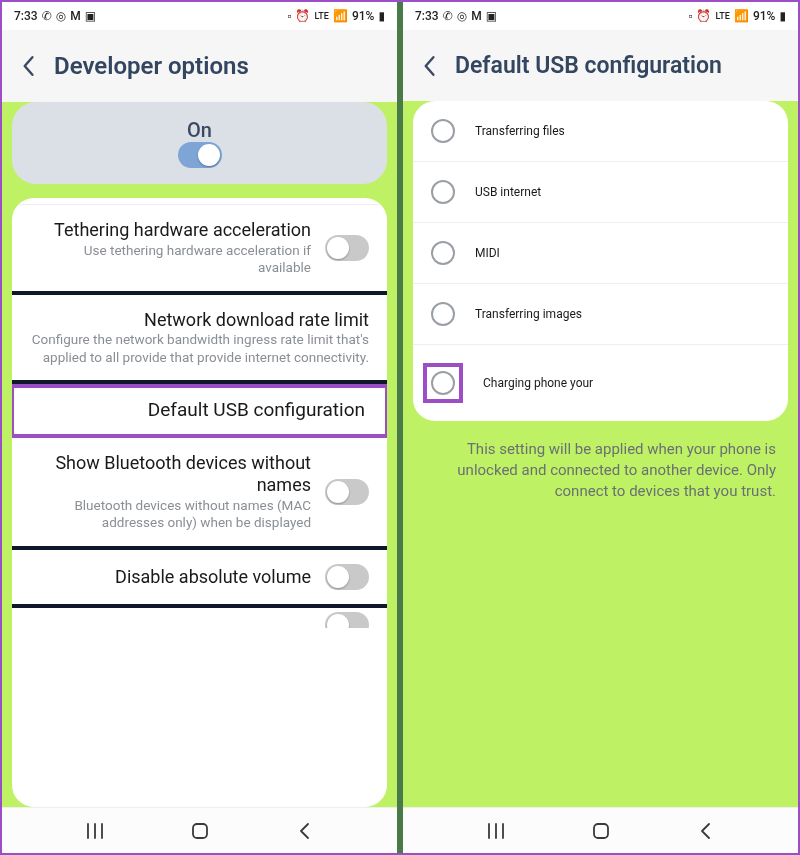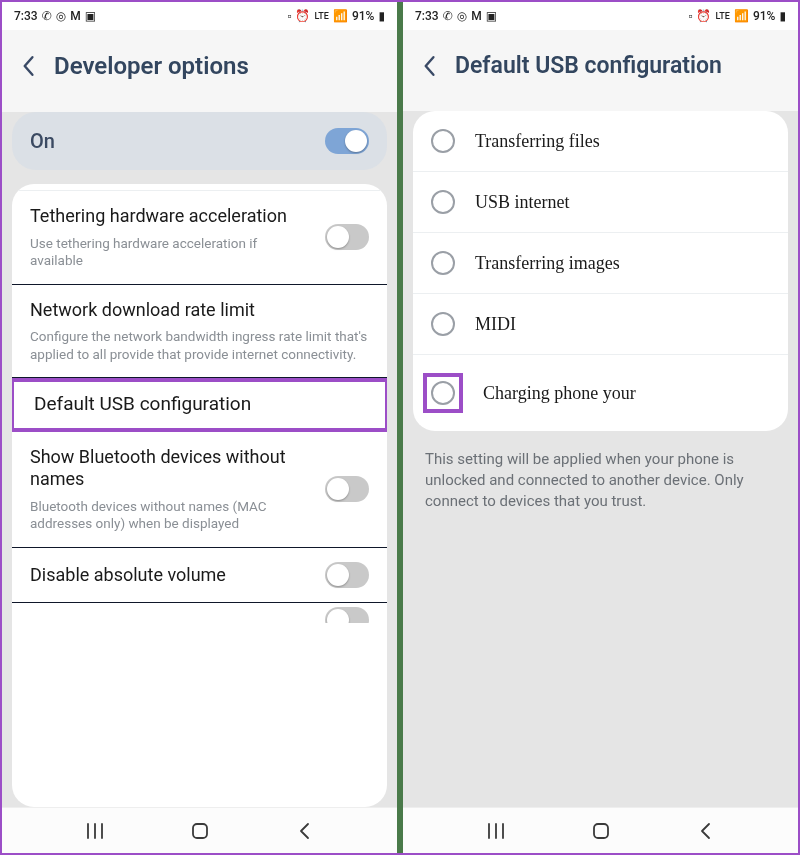--- a/index.html
+++ b/index.html
@@ -7,25 +7,26 @@
     width: 800px;
     height: 855px;
     background: #fff;
     font-family: -apple-system, BlinkMacSystemFont, "Segoe UI", Roboto, sans-serif;
     display: flex;
     border: 2px solid #9c4ec7;
   }
   .phone {
     flex: 1;
     height: 100%;
-    background: #e5e5e5;
+    background: #bef264;
     display: flex;
     flex-direction: column;
     position: relative;
     overflow: hidden;
+    text-align: right;
   }
   .phone + .phone { border-left: 6px solid #4a7a4a; border-right: none; }
   .phone:first-child { border-right: none; }
   
   .status-bar {
     height: 28px;
     display: flex;
     align-items: center;
     justify-content: space-between;
     padding: 0 12px;
@@ -34,21 +35,21 @@
     color: #222;
     background: #fff;
   }
   .status-left, .status-right { display: flex; align-items: center; gap: 4px; }
   .status-left span, .status-right span { display:inline-block; }
   .ic { font-size: 12px; line-height: 1; }
   
   .header {
     display: flex;
     align-items: center;
-    padding: 22px 18px 32px 14px;
+    padding: 22px 18px 22px 14px;
     gap: 14px;
     background: #f6f6f6;
   }
   .back-chev {
     width: 24px; height: 24px; display:flex; align-items:center; justify-content:center;
     color: #3a4a66;
   }
   .back-chev svg { width: 14px; height: 22px; }
   .header-title {
     font-size: 24px;
@@ -57,20 +58,21 @@
   }
   
   .on-card {
     margin: 0 10px 14px 10px;
     background: #dbe0e6;
     border-radius: 24px;
     padding: 16px 18px;
     display: flex;
     align-items: center;
     justify-content: space-between;
+    flex-direction: column;
   }
   .on-label {
     font-size: 20px;
     color: #3b4a62;
     font-weight: 500;
   }
   .switch {
     width: 44px; height: 26px;
     border-radius: 13px;
     position: relative;
@@ -95,37 +97,37 @@
   .card {
     margin: 0 10px;
     background: #fff;
     border-radius: 22px;
     flex: 1;
     overflow: hidden;
     padding-top: 6px;
   }
   .row {
     padding: 14px 18px;
-    border-bottom: 1px solid #0f172a;
+    border-bottom: 4px solid #0f172a;
     display: flex;
     align-items: center;
     gap: 14px;
   }
   .row:last-child { border-bottom: none; }
   .row-text { flex: 1; }
   .row-title {
     font-size: 18px;
     color: #1a1a1a;
     line-height: 1.25;
   }
   .row-desc {
     font-size: 13.5px;
     color: #8a8f95;
     line-height: 1.3;
-    margin-top: 7px;
+    margin-top: 0;
   }
   .row-switch { flex-shrink: 0; }
   .highlight-box {
     border: 4px solid #9c4ec7;
     margin: 0 -2px;
     padding: 10px 20px 12px 20px;
   }
   .highlight-box .row-title { font-size: 19px; }
   
   .radio-row {
@@ -142,21 +144,21 @@
     border-radius: 50%;
     flex-shrink: 0;
     display:flex; align-items:center; justify-content:center;
   }
   .radio-highlight {
     border: 4px solid #9c4ec7;
     padding: 4px;
     margin-left: -8px;
     display:flex; align-items:center; justify-content:center;
   }
-  .radio-label { font-size: 18px; color: #1a1a1a; font-family: Liberation Serif, serif; }
+  .radio-label { font-size: 12px; color: #1a1a1a; }
   .note {
     padding: 18px 22px;
     font-size: 15px;
     color: #6b7076;
     line-height: 1.4;
   }
   
   .navbar {
     height: 46px;
     background: #fcfcfc;
@@ -313,25 +315,25 @@
       <div class="radio-row">
         <div class="radio-outer"></div>
         <div class="radio-label">Transferring files</div>
       </div>
       <div class="radio-row">
         <div class="radio-outer"></div>
         <div class="radio-label">USB internet</div>
       </div>
       <div class="radio-row">
         <div class="radio-outer"></div>
+        <div class="radio-label">MIDI</div>
+      </div>
+      <div class="radio-row">
+        <div class="radio-outer"></div>
         <div class="radio-label">Transferring images</div>
-      </div>
-      <div class="radio-row">
-        <div class="radio-outer"></div>
-        <div class="radio-label">MIDI</div>
       </div>
       <div class="radio-row">
         <div class="radio-highlight">
           <div class="radio-outer"></div>
         </div>
         <div class="radio-label">Charging phone your</div>
       </div>
     </div>
 
     <div class="note">This setting will be applied when your phone is unlocked and connected to another device. Only connect to devices that you trust.</div>

